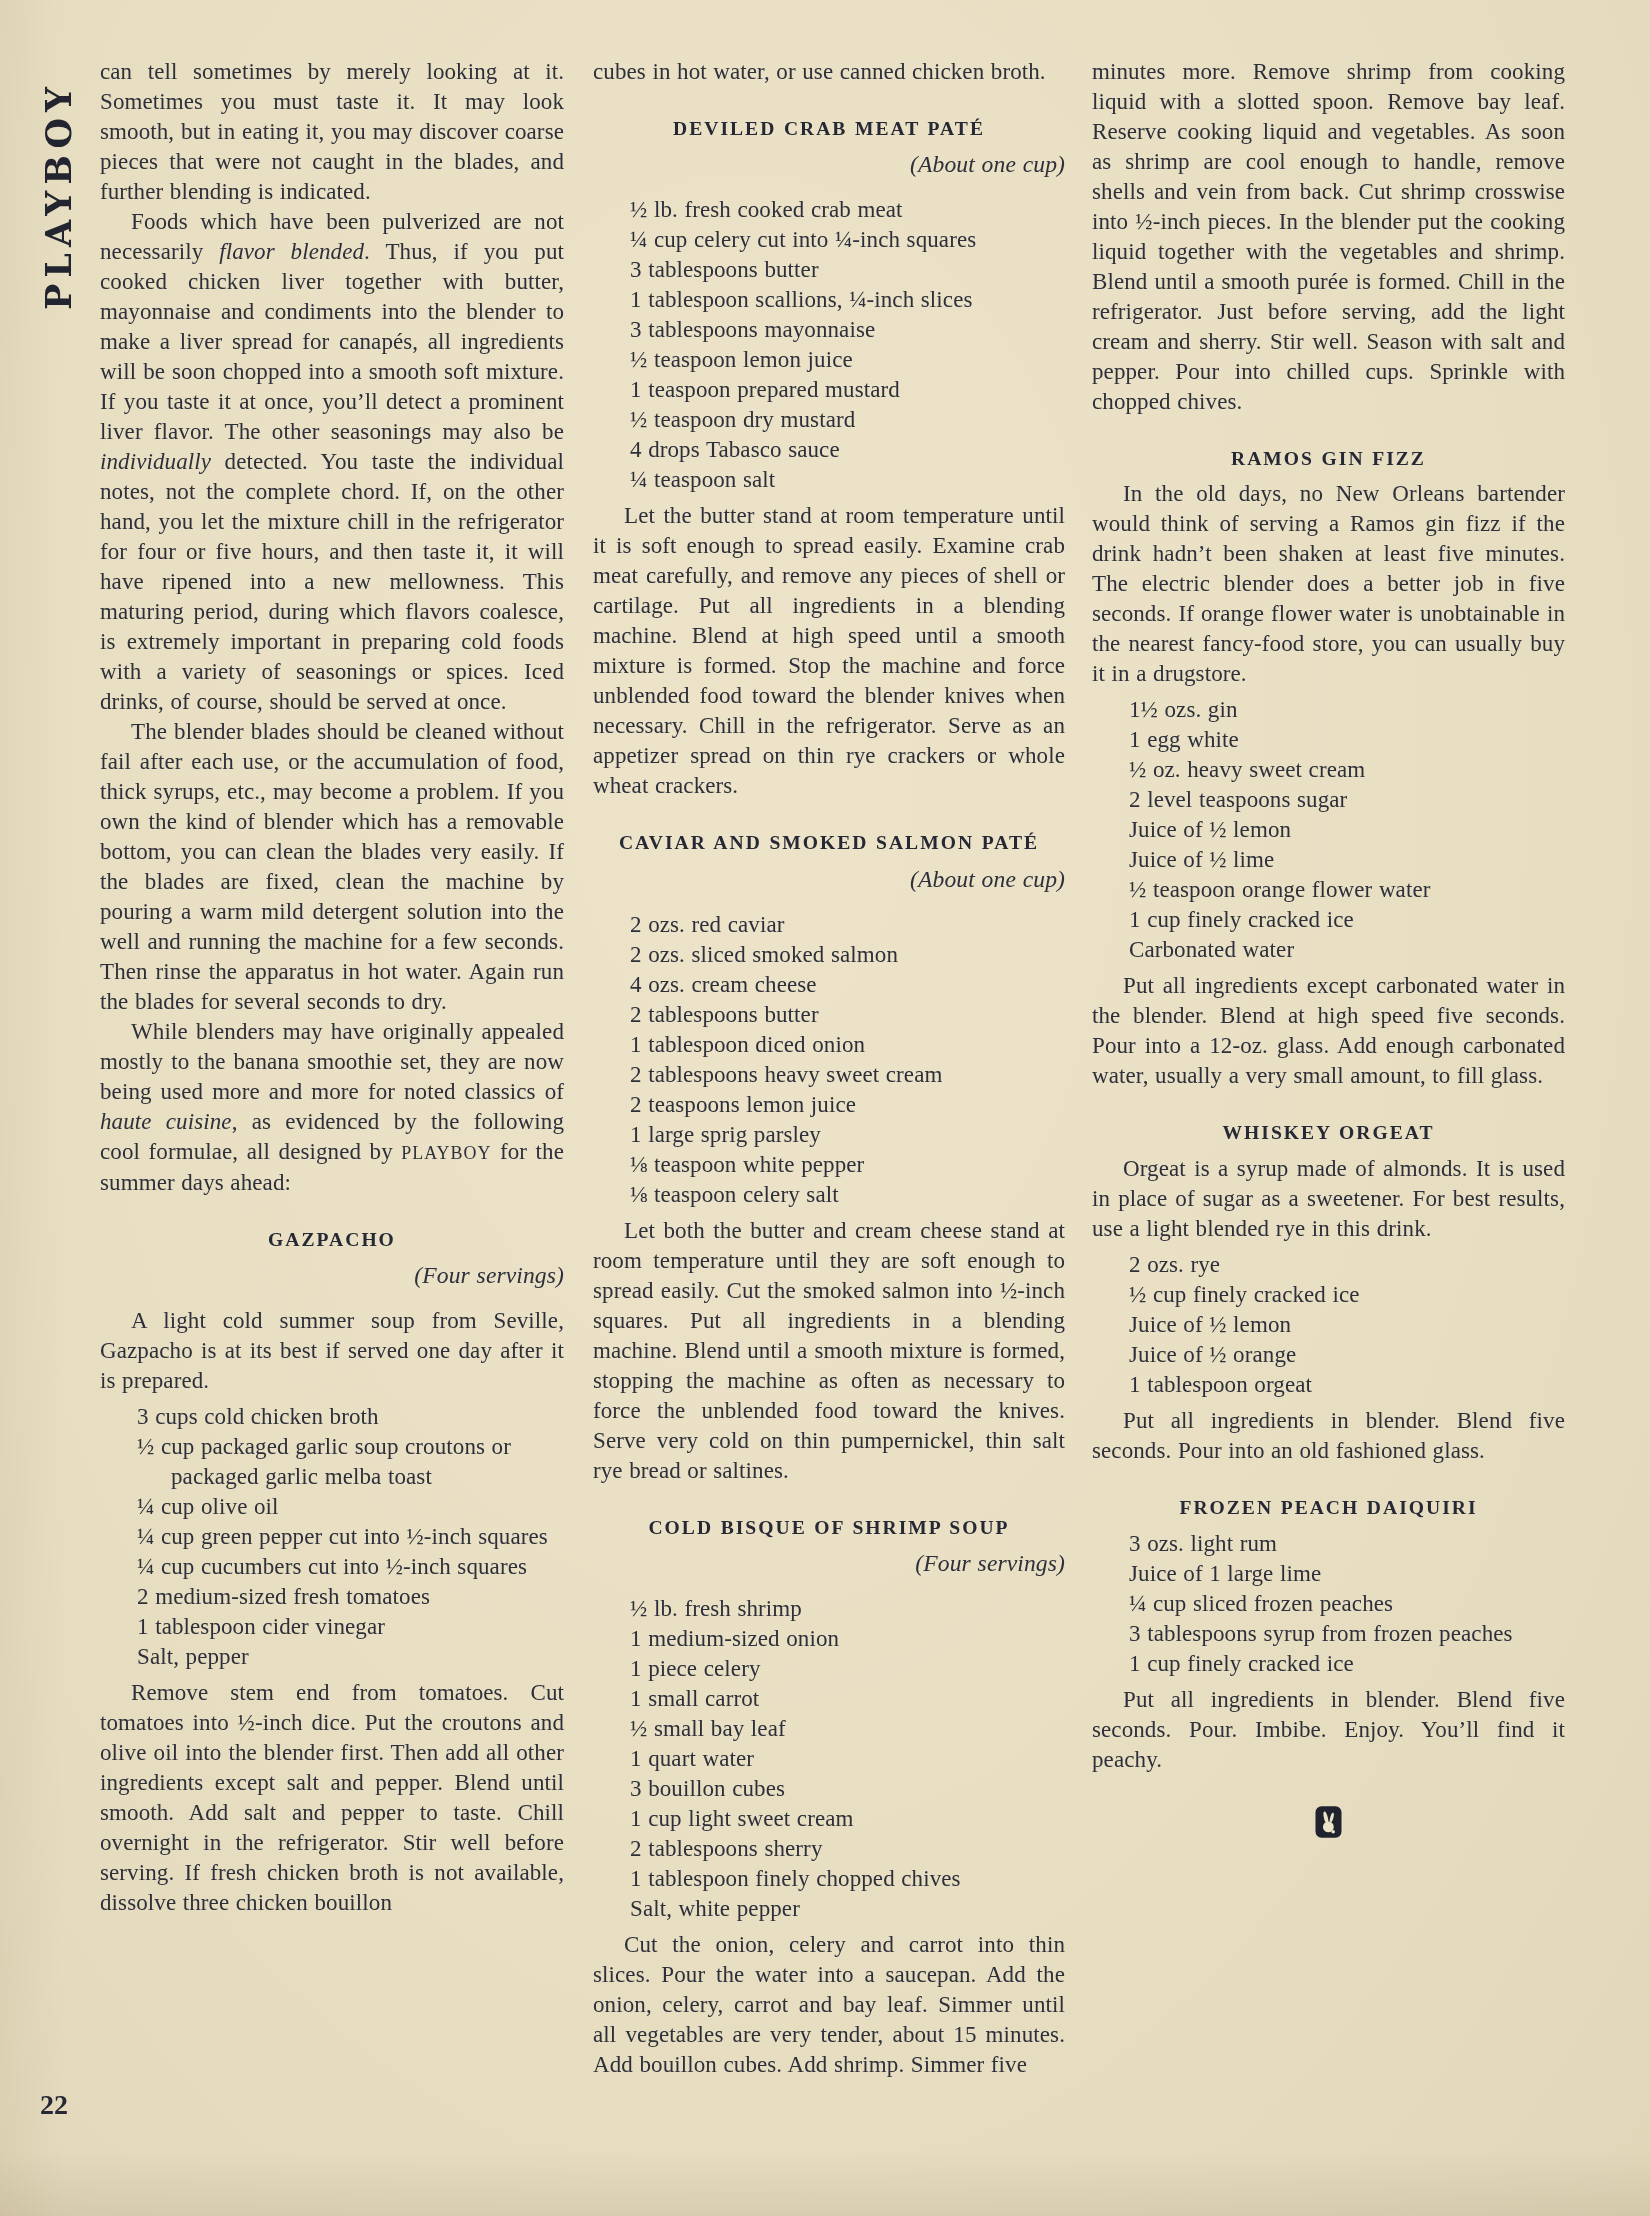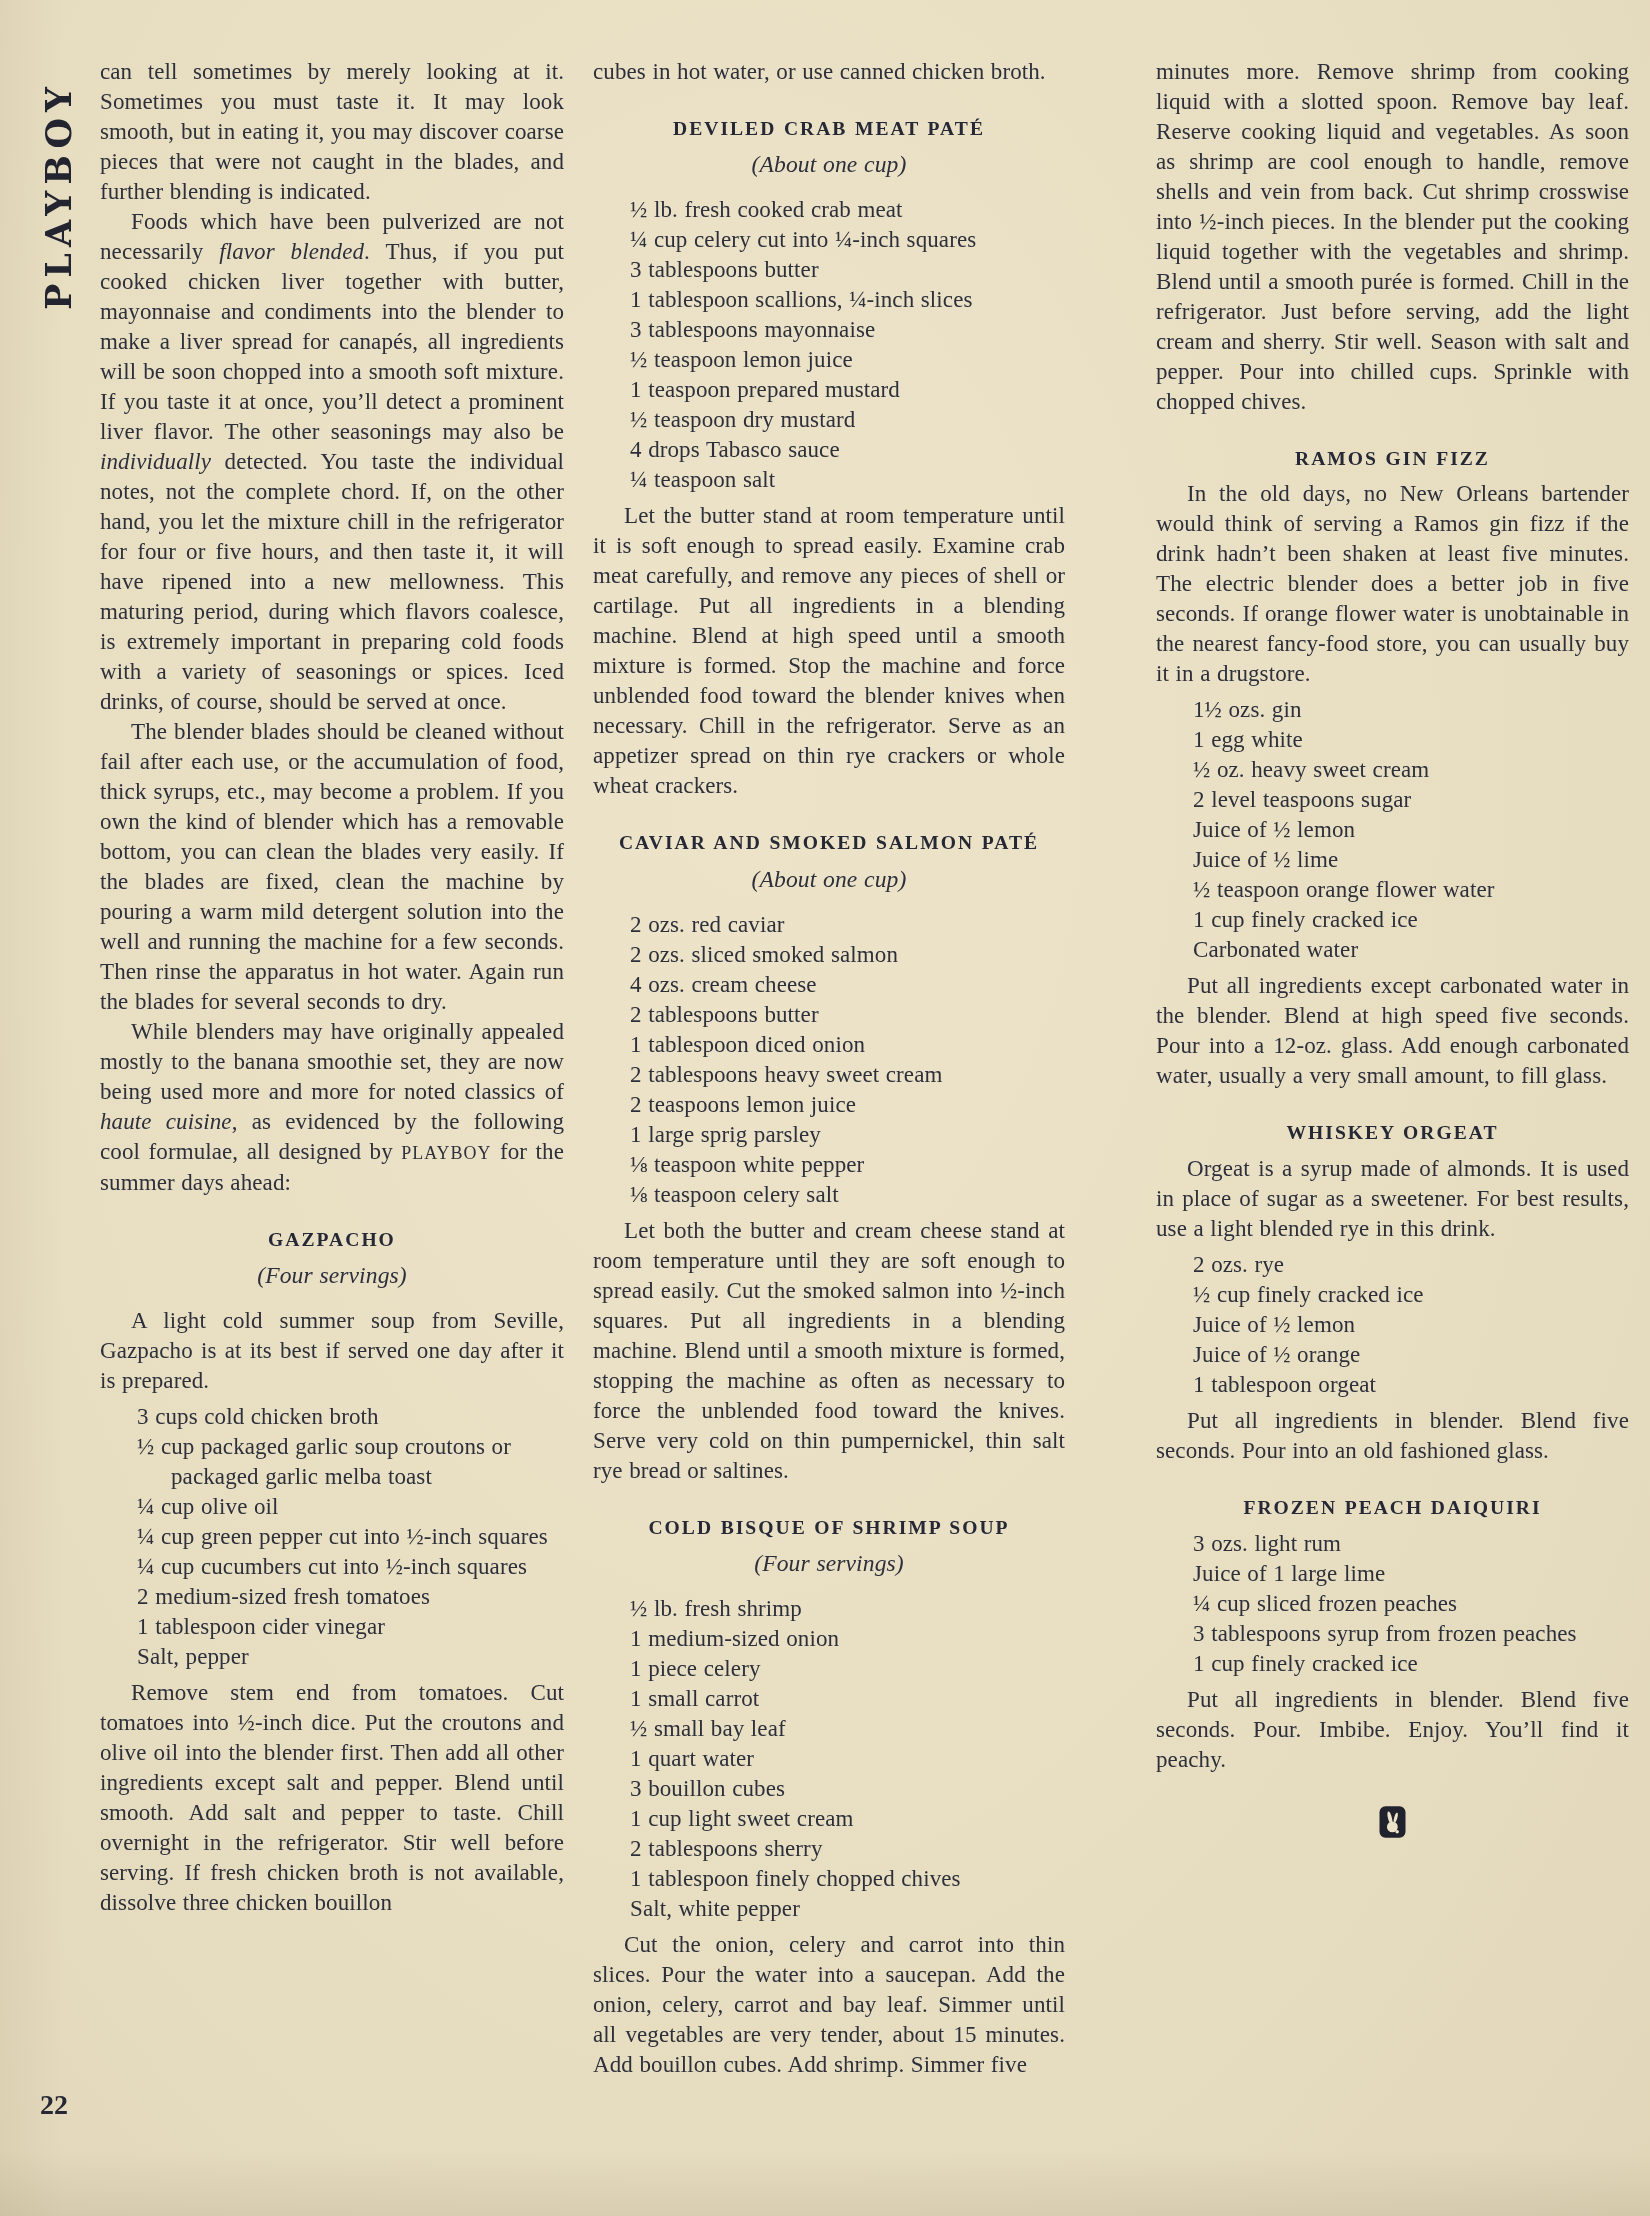--- a/index.html
+++ b/index.html
@@ -36,35 +36,35 @@
   .col{
     position:absolute;top:57px;
     text-align:justify;
     font-size:23px;line-height:30px;
     letter-spacing:0.1px;
     word-spacing:0.7px;
     hyphens:auto;-webkit-hyphens:auto;
   }
   .col-1{left:100px;width:464px;}
   .col-2{left:593px;width:472px;}
-  .col-3{left:1156px;width:473px;}
+  .col-3{left:1092px;width:473px;}
   .para{margin:0;}
   .para.ind{text-indent:31px;}
   .rhead{
     margin:27px 0 5.4px 0;
     text-align:center;
     font-size:19.6px;
     font-weight:700;
     letter-spacing:2px;
     color:#262935;
     text-indent:0;
   }
   .ryield{
     margin:0 0 16px 0;
-    text-align:center;
+    text-align:right;
     font-style:italic;
     font-size:23.6px;
     text-indent:0;
   }
   .ings{
     list-style:none;
     margin:6px;padding:0;
     text-align:left;
   }
   .ings li{

